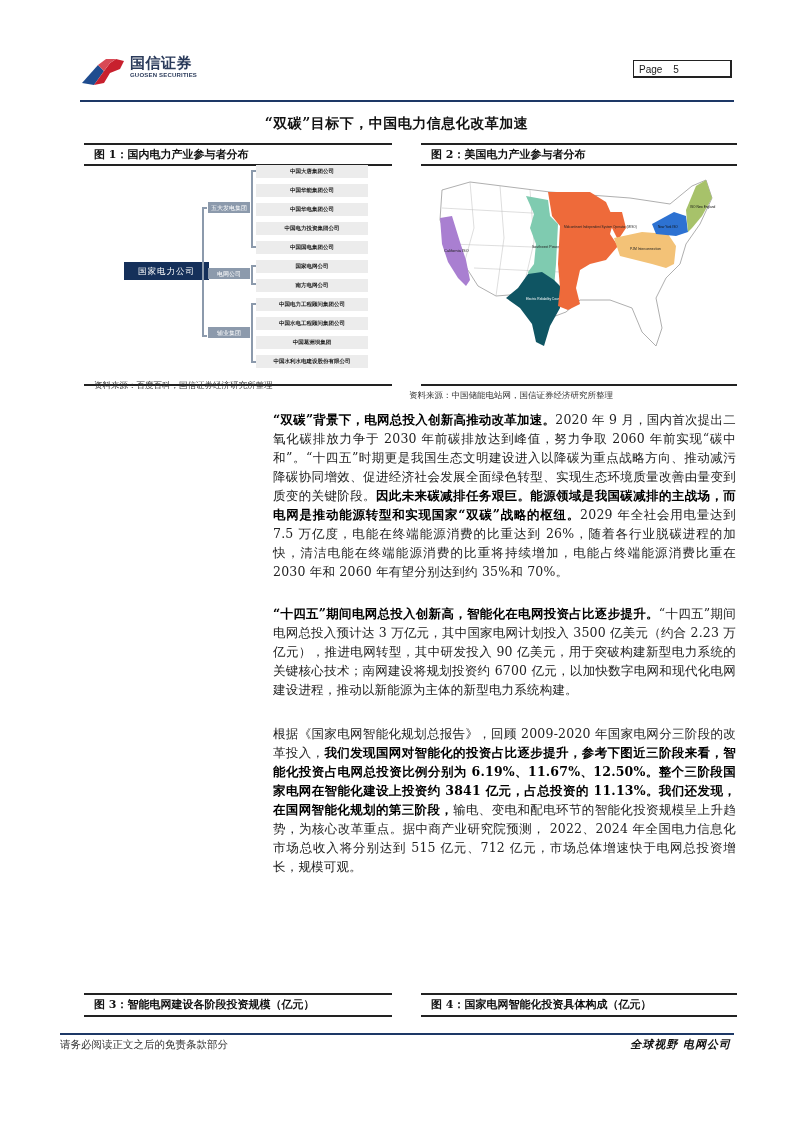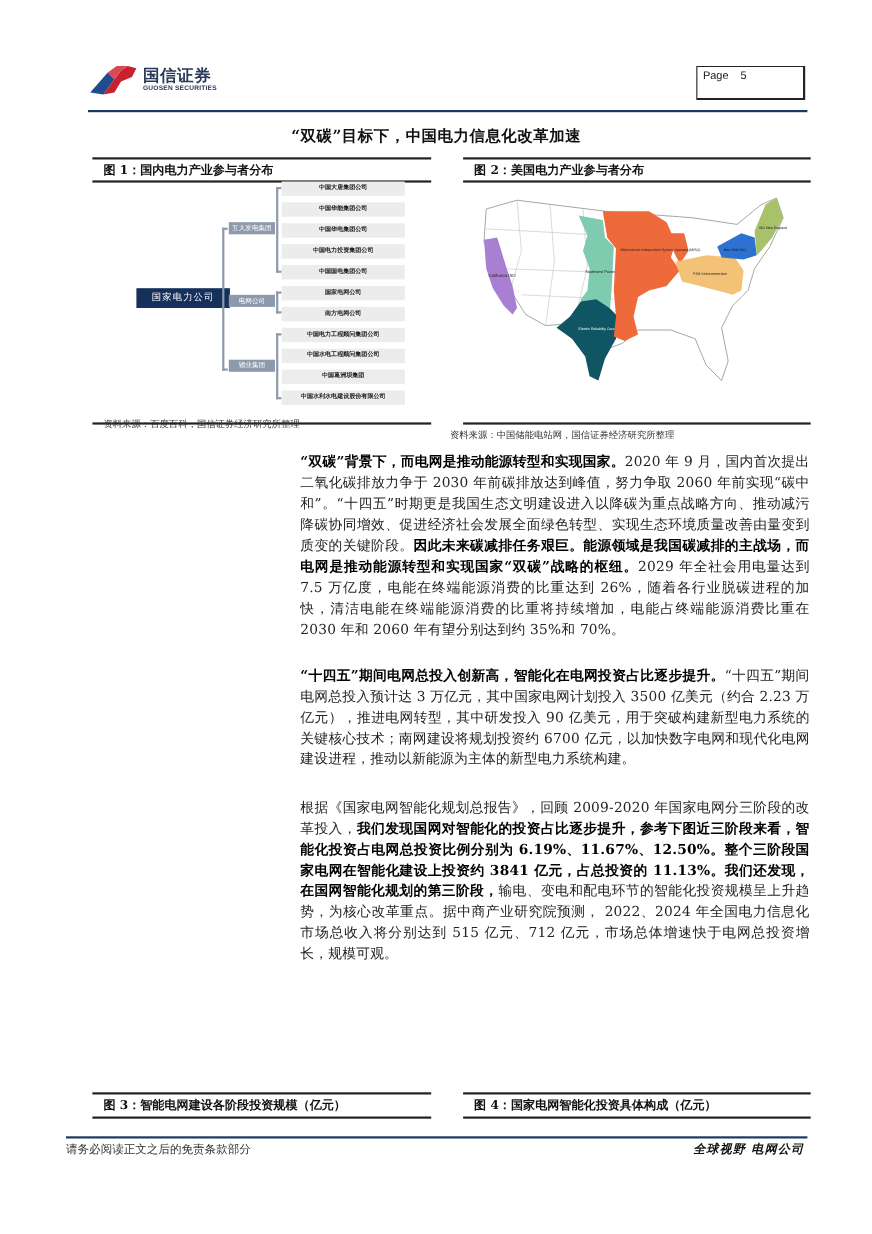--- a/index.html
+++ b/index.html
@@ -1,25 +1,25 @@
 <!DOCTYPE html>
 <html><head>
 <meta charset="utf-8">
 <style>
   * { box-sizing: border-box; margin: 0; padding: 0; }
   html, body { width: 793px; height: 1122px; background: #ffffff; overflow: hidden; }
   body { position: relative; font-family: "DejaVu Serif", "Liberation Serif", serif; color: #1a1a1a; }
 
   
-  .logo { position: absolute; left: 80px; top: 55px; width: 130px; height: 35px; display: flex; align-items: center; }
+  .logo { position: absolute; left: 80px; top: 55px; width: 130px; height: 35px; display: flex; }
   .logo svg { width: 46px; height: 34px; }
   .logo-text { margin-left: 4px; display: flex; flex-direction: column; }
   .logo-cn { font-family: "DejaVu Sans", sans-serif; font-size: 15px; font-weight: bold; color: #2a3a5a; letter-spacing: 0.5px; line-height: 17px; }
   .logo-en { font-family: "Liberation Sans", sans-serif; font-size: 6px; font-weight: bold; color: #2a3a5a; letter-spacing: 0.2px; }
-  .page-box { position: absolute; left: 633px; top: 60px; width: 99px; height: 31px; border: 1px solid #222; border-bottom-width: 2px; border-right-width: 2px; font-family: "Liberation Sans", sans-serif; font-size: 10px; padding: 3px 0 0 5px; }
+  .page-box { position: absolute; left: 633px; top: 60px; width: 99px; height: 18px; border: 1px solid #222; border-bottom-width: 2px; border-right-width: 2px; font-family: "Liberation Sans", sans-serif; font-size: 10px; padding: 3px 0 0 5px; }
   .page-box .lbl { margin-right: 8px; }
   .header-rule { position: absolute; left: 80px; top: 100px; width: 654px; height: 2px; background: #1d3866; }
   .doc-title { position: absolute; left: 0; top: 115px; width: 793px; text-align: center; font-size: 14px; font-weight: bold; color: #111; letter-spacing: 0.5px; }
 
   
   .fig-cap { position: absolute; font-size: 11px; font-weight: bold; color: #111; padding-left: 10px; text-align: right; }
   .fig-rule-top { position: absolute; height: 2px; background: #222; }
   .fig-rule-bot { position: absolute; height: 1.5px; background: #222; }
   .fig-src { position: absolute; font-size: 8.5px; color: #333; padding-left: 10px; }
 
@@ -138,21 +138,21 @@
 
     <path d="M256 42 L266 18 L276 12 L282 30 L272 48 L262 60 L258 64 Z" fill="#a7c26a"></path>
     <text x="260" y="40" font-size="3.2" fill="#111" font-family="Liberation Sans, sans-serif">ISO New England</text>
   </svg>
 </div>
 
 <div class="fig-rule-bot" style="left:421px; top:384px; width:316px;"></div>
 <div class="fig-src" style="left:399px; top:390px;">资料来源：中国储能电站网，国信证券经济研究所整理</div>
 
 <div class="para" style="top:410px;">
-  <b>“双碳”背景下，而电网是推动能源转型和实现国家。</b><span>2020 年 9 月，国内首次提出二氧化碳排放力争于 2030 年前碳排放达到峰值，努力争取 2060 年前实现“碳中和”。“十四五”时期更是我国生态文明建设进入以降碳为重点战略方向、推动减污降碳协同增效、促进经济社会发展全面绿色转型、实现生态环境质量改善由量变到质变的关键阶段。</span><b>因此未来碳减排任务艰巨。能源领域是我国碳减排的主战场，而电网是推动能源转型和实现国家“双碳”战略的枢纽。</b><span>2029 年全社会用电量达到 7.5 万亿度，电能在终端能源消费的比重达到 26%，随着各行业脱碳进程的加快，清洁电能在终端能源消费的比重将持续增加，电能占终端能源消费比重在 2030 年和 2060 年有望分别达到约 35%和 70%。</span>
+  <b>“双碳”背景下，电网总投入创新高推动改革加速。</b><span>2020 年 9 月，国内首次提出二氧化碳排放力争于 2030 年前碳排放达到峰值，努力争取 2060 年前实现“碳中和”。“十四五”时期更是我国生态文明建设进入以降碳为重点战略方向、推动减污降碳协同增效、促进经济社会发展全面绿色转型、实现生态环境质量改善由量变到质变的关键阶段。</span><b>因此未来碳减排任务艰巨。能源领域是我国碳减排的主战场，而电网是推动能源转型和实现国家“双碳”战略的枢纽。</b><span>2029 年全社会用电量达到 7.5 万亿度，电能在终端能源消费的比重达到 26%，随着各行业脱碳进程的加快，清洁电能在终端能源消费的比重将持续增加，电能占终端能源消费比重在 2030 年和 2060 年有望分别达到约 35%和 70%。</span>
 </div>
 
 <div class="para" style="top:604px;">
   <b>“十四五”期间电网总投入创新高，智能化在电网投资占比逐步提升。</b><span>“十四五”期间电网总投入预计达 3 万亿元，其中国家电网计划投入 3500 亿美元（约合 2.23 万亿元），推进电网转型，其中研发投入 90 亿美元，用于突破构建新型电力系统的关键核心技术；南网建设将规划投资约 6700 亿元，以加快数字电网和现代化电网建设进程，推动以新能源为主体的新型电力系统构建。</span>
 </div>
 
 <div class="para" style="top:724px;">
   <span>根据《国家电网智能化规划总报告》，回顾 2009-2020 年国家电网分三阶段的改革投入，</span><b>我们发现国网对智能化的投资占比逐步提升，参考下图近三阶段来看，智能化投资占电网总投资比例分别为 6.19%、11.67%、12.50%。整个三阶段国家电网在智能化建设上投资约 3841 亿元，占总投资的 11.13%。我们还发现，在国网智能化规划的第三阶段，</b><span>输电、变电和配电环节的智能化投资规模呈上升趋势，为核心改革重点。据中商产业研究院预测， 2022、2024 年全国电力信息化市场总收入将分别达到 515 亿元、712 亿元，市场总体增速快于电网总投资增长，规模可观。</span>
 </div>
 

